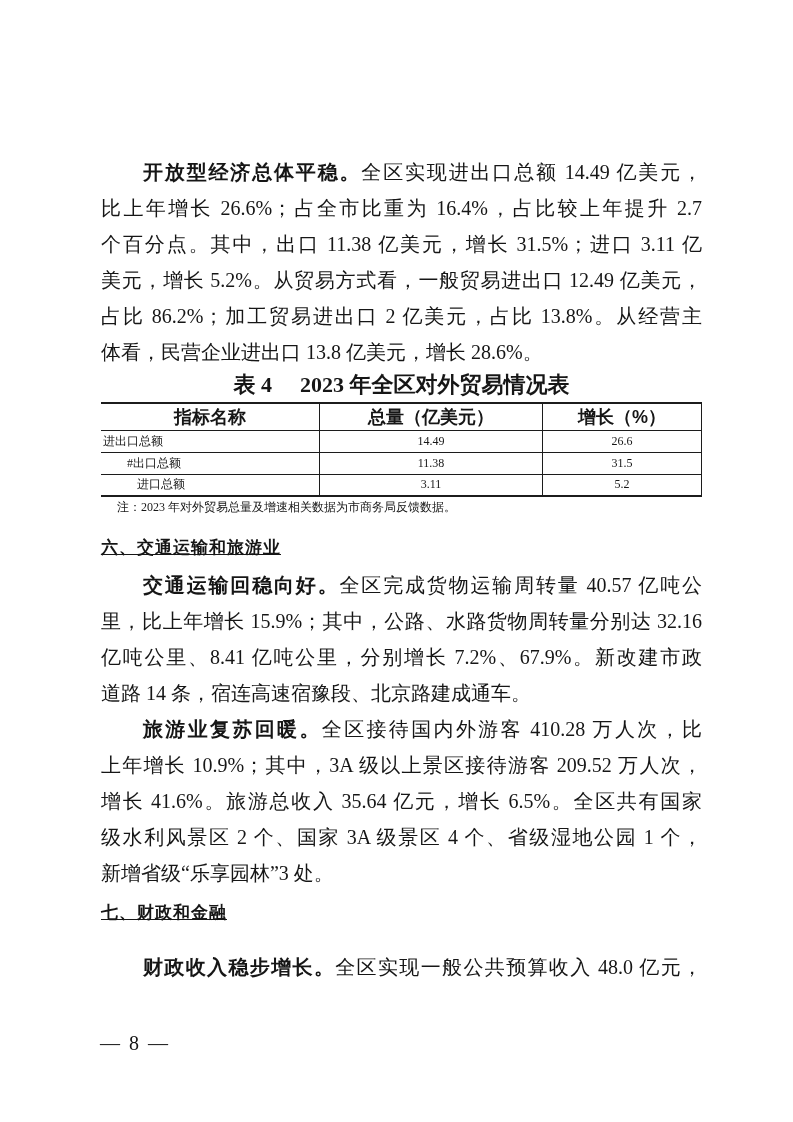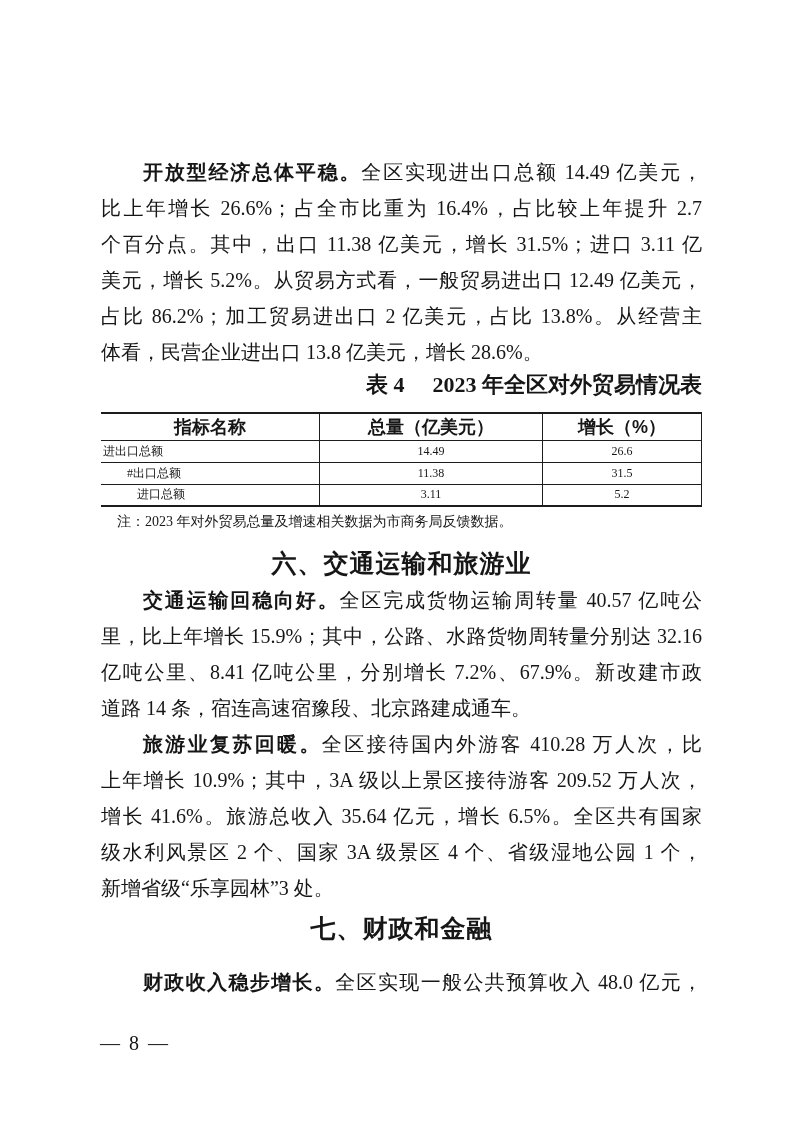--- a/index.html
+++ b/index.html
@@ -25,29 +25,29 @@
     white-space: nowrap;
     text-align: justify;
     text-align-last: justify;
   }
   .line.end { text-align-last: left; }
   .line.first { text-indent: 42px; }
   .lead { font-weight: bold; }
 
   .table-title {
     height: 30px; line-height: 30px;
-    display: flex; justify-content: flex-end; align-items: center;
+    display: flex; justify-content: center; align-items: center;
     gap: 28px;
     font-size: 22px; font-weight: bold;
   }
   table.trade-table {
     width: 100%;
     table-layout: fixed;
     border-collapse: collapse;
-    margin-top: 12px;
+    margin-top: 2px;
     border-top: 2.5px solid #1c1c1c;
     border-bottom: 2.5px solid #1c1c1c;
   }
   .trade-table th {
     font-family: "Liberation Sans", "DejaVu Sans", sans-serif;
     font-weight: bold;
     font-size: 18px;
     height: 27px;
     padding: 0;
     text-align: center;
@@ -60,33 +60,32 @@
     padding: 0;
     text-align: center;
     border-bottom: 1.5px solid #1c1c1c;
     border-right: 1.5px solid #1c1c1c;
   }
   .trade-table td.name { text-align: left; padding-left: 2px; }
   .trade-table td.ind1 { padding-left: 26px; }
   .trade-table td.ind2 { padding-left: 36px; }
 
   .note {
-    margin-top: 5px;
-    font-size: 14px;
+    font-size: 12px;
     line-height: 20px;
     padding-left: 16px;
   }
   .section-heading {
     font-family: "Liberation Sans", "DejaVu Sans", sans-serif;
     font-weight: bold;
-    font-size: 25px;
+    font-size: 17px;
     height: 34px; line-height: 34px;
-    text-align: center;
     letter-spacing: 1px;
     margin-top: 14px;
+    text-decoration: underline;
   }
   #heading-seven { margin-top: 5px; }
   .para.p2 { margin-top: 2px; }
   .para.p4 { margin-top: 19px; }
   .page-number {
     position: absolute;
     left: 100px; top: 1032px;
     font-size: 20px;
     letter-spacing: 2px;
   }

